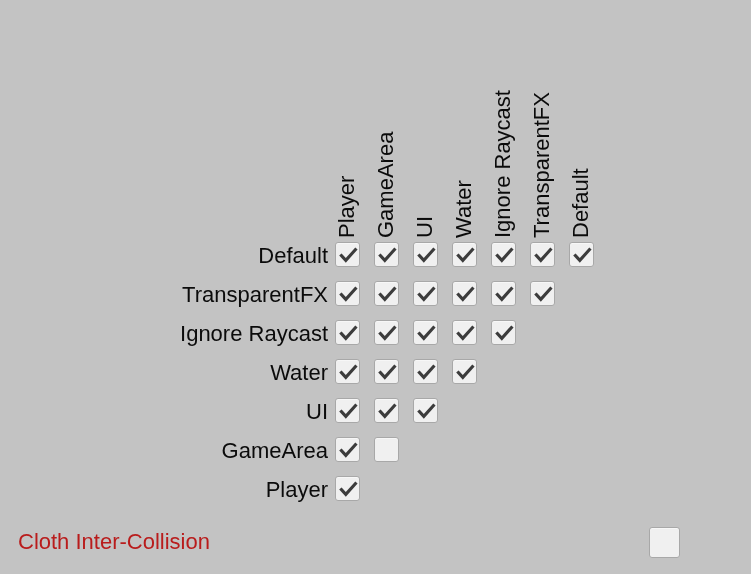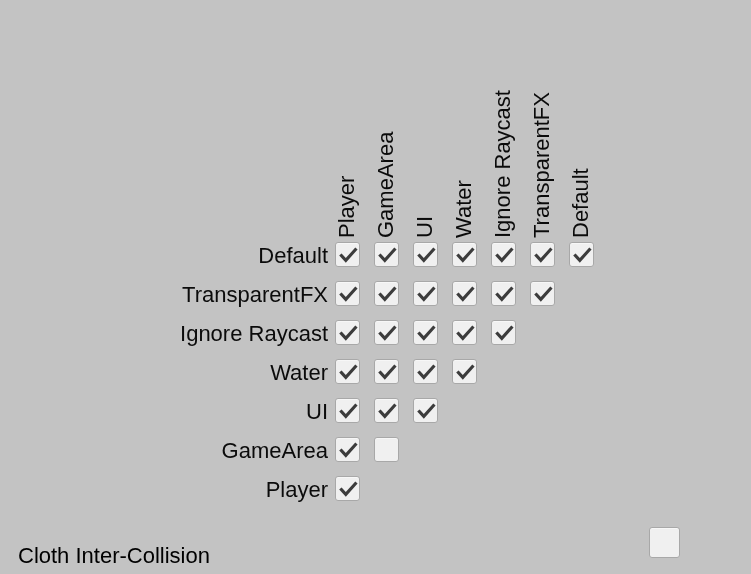--- a/index.html
+++ b/index.html
@@ -101,25 +101,25 @@
   #cloth-row {
     position: absolute;
     left: 0;
     top: 526px;
     width: 751px;
     height: 34px;
   }
   #cloth-label {
     position: absolute;
     left: 18px;
-    top: 14px;
+    top: 0;
     height: 30px;
     line-height: 31px;
     font-size: 22px;
-    color: #000000;
+    color: #b91c1c;
     white-space: nowrap;
   }
   #cloth-checkbox {
     position: absolute;
     left: 649px;
     top: 1px;
     width: 31px;
     height: 31px;
   }
 </style>

